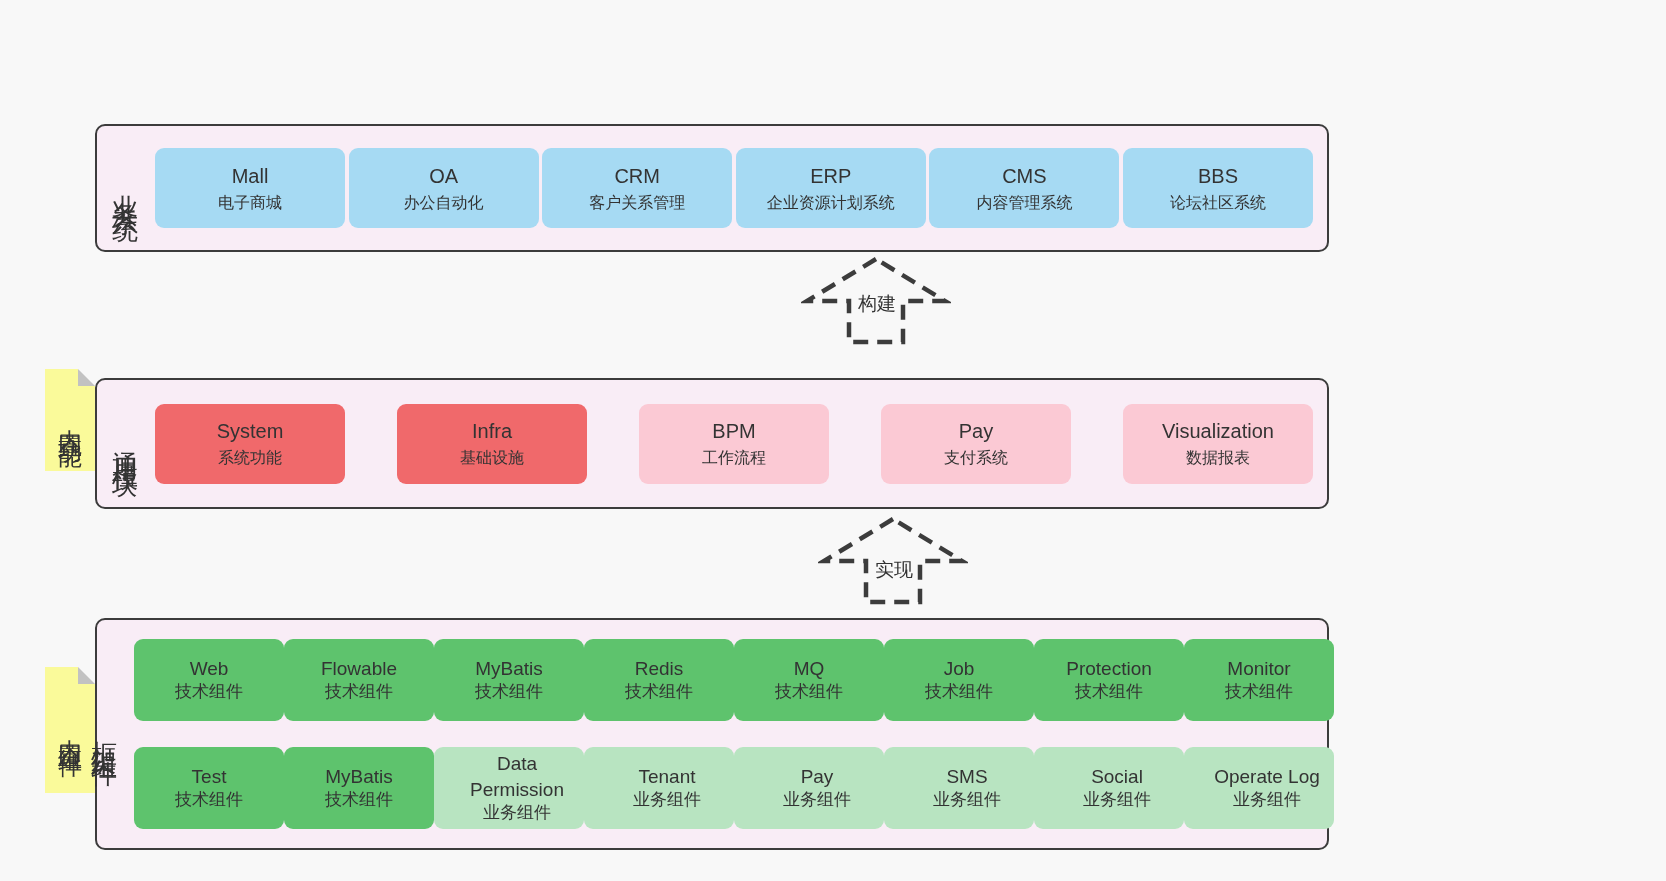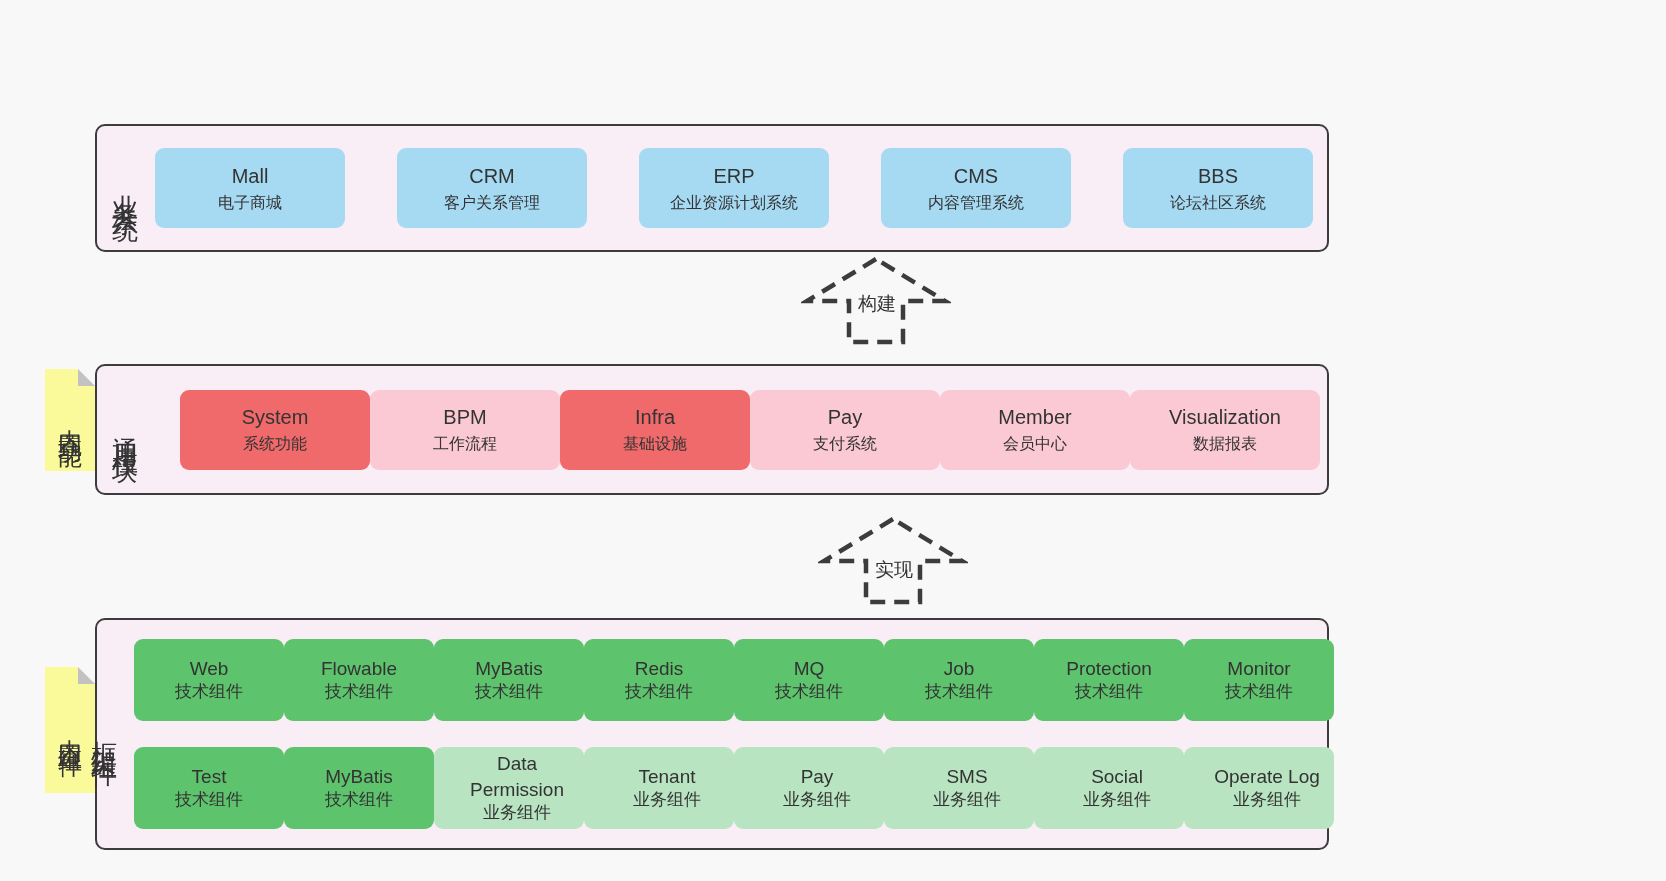--- a/index.html
+++ b/index.html
@@ -16,21 +16,21 @@
   .band {
     position: absolute;
     left: 95px; width: 1234px;
     background: var(--band_bg);
     border: 2px solid var(--line);
     border-radius: 10px;
     display: flex;
     z-index: 2;
   }
   #band-business  { top: 124px; height: 128px; }
-  #band-common    { top: 364px; height: 131px; gap: 25px; }
+  #band-common    { top: 378px; height: 131px; }
   #band-framework { top: 618px; height: 232px; justify-content: center; }
 
   .vlabel-col {
     flex: none; width: 58px;
     display: flex; align-items: center; justify-content: center;
   }
   .vlabel {
     writing-mode: vertical-rl;
     text-orientation: upright;
     font-size: 26px;
@@ -121,20 +121,24 @@
   <div class="vlabel-col">
     <span class="vlabel">业务系统</span>
   </div>
   <div class="rows">
     <div class="row">
         <div class="box blue">
           <div class="en">Mall</div>
           <div class="zh">电子商城</div>
         </div>
         <div class="box blue">
+          <div class="en">OA</div>
+          <div class="zh">办公自动化</div>
+        </div>
+        <div class="box blue">
           <div class="en">CRM</div>
           <div class="zh">客户关系管理</div>
         </div>
         <div class="box blue">
           <div class="en">ERP</div>
           <div class="zh">企业资源计划系统</div>
         </div>
         <div class="box blue">
           <div class="en">CMS</div>
           <div class="zh">内容管理系统</div>
@@ -159,35 +163,31 @@
 <div class="band" id="band-common">
   <div class="vlabel-col">
     <span class="vlabel">通用模块</span>
   </div>
   <div class="rows">
     <div class="row">
         <div class="box red">
           <div class="en">System</div>
           <div class="zh">系统功能</div>
         </div>
+        <div class="box red">
+          <div class="en">Infra</div>
+          <div class="zh">基础设施</div>
+        </div>
         <div class="box pink">
           <div class="en">BPM</div>
           <div class="zh">工作流程</div>
         </div>
-        <div class="box red">
-          <div class="en">Infra</div>
-          <div class="zh">基础设施</div>
-        </div>
         <div class="box pink">
           <div class="en">Pay</div>
           <div class="zh">支付系统</div>
-        </div>
-        <div class="box pink">
-          <div class="en">Member</div>
-          <div class="zh">会员中心</div>
         </div>
         <div class="box pink">
           <div class="en">Visualization</div>
           <div class="zh">数据报表</div>
         </div>
       </div>
   </div>
 </div>
 
 <svg class="arrow" id="arrow-implement" width="150" height="92" viewBox="0 0 150 92">

